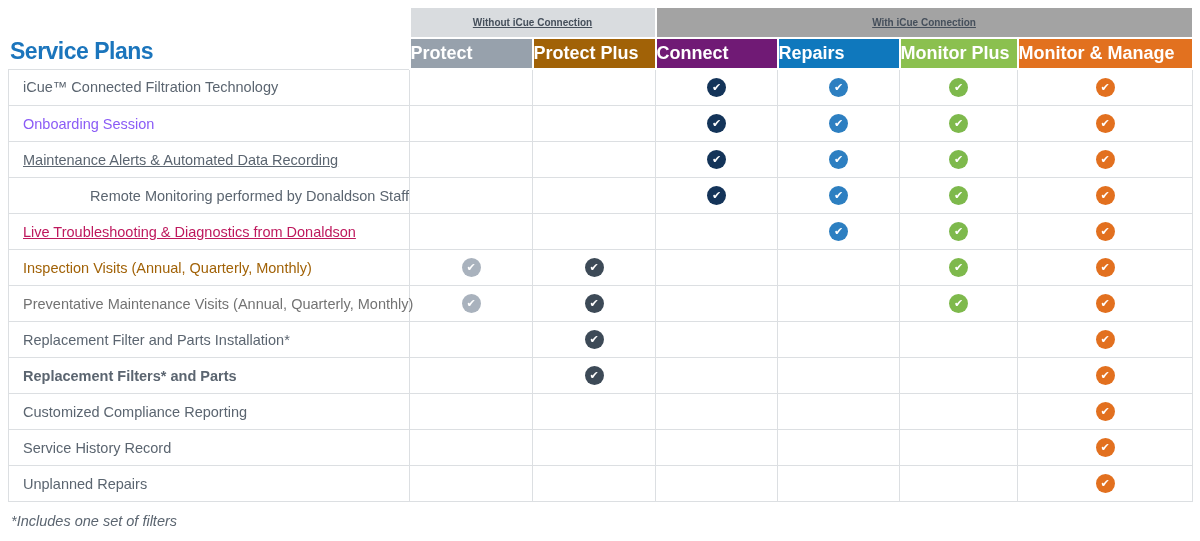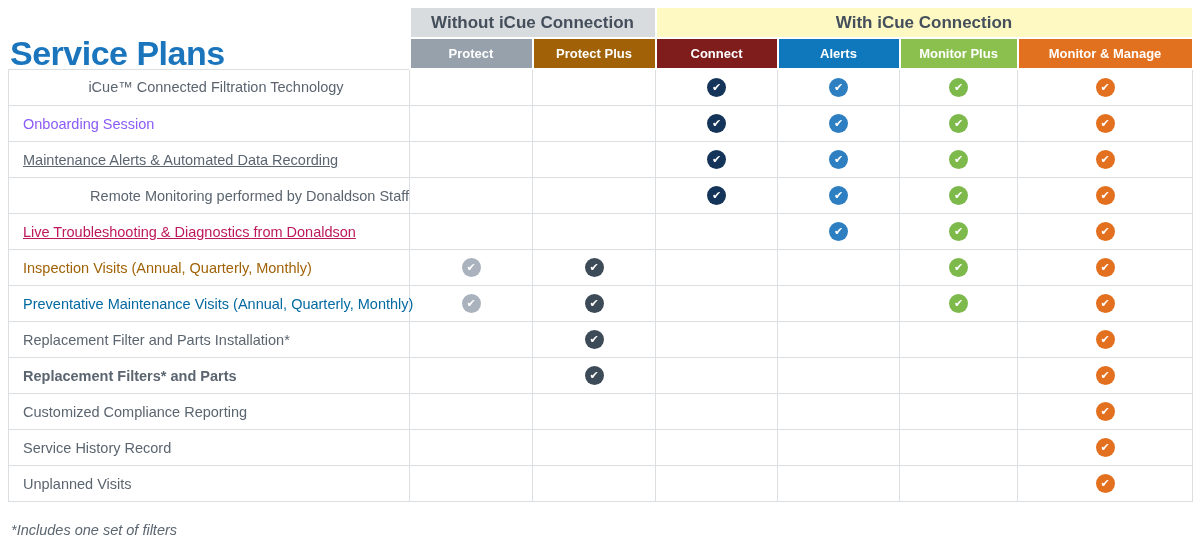--- a/index.html
+++ b/index.html
@@ -10,22 +10,22 @@
   body {
     position: relative;
     width: 1200px;
     height: 541px;
     font-family: "Liberation Sans", sans-serif;
     overflow: hidden;
   }
   .title {
     position: absolute;
     left: 10px;
-    top: 13px;
-    font-size: 34px;
+    top: 25px;
+    font-size: 23px;
     font-weight: 700;
     letter-spacing: -0.5px;
     color: #1b75bc;
     line-height: 1;
   }
   table.plans {
     position: absolute;
     left: 8px;
     top: 8px;
     width: 1184px;
@@ -33,33 +33,34 @@
     table-layout: fixed;
   }
   td.corner {
     background: transparent;
     border: none;
   }
   th.group-th {
     height: 29px;
     background: #d9dcdf;
     color: #454f5b;
-    font-size: 17px;
+    font-size: 10px;
     font-weight: 700;
     text-align: center;
     border: 2px solid #ffffff;
     border-top: none;
     padding: 0;
+    text-decoration: underline;
   }
   th.plan-th {
     height: 29px;
     color: #ffffff;
-    font-size: 13px;
+    font-size: 18px;
     font-weight: 700;
-    text-align: center;
+    text-align: left;
     border: 2px solid #ffffff;
     padding: 0;
     white-space: nowrap;
   }
   tbody td {
     height: 35px;
     border: 1px solid #dcdfe2;
     padding: 0;
     background: #ffffff;
   }
@@ -86,21 +87,20 @@
     vertical-align: middle;
     font-family: "DejaVu Sans", sans-serif;
   }
   .footnote {
     position: absolute;
     left: 11px;
     top: 513px;
     font-size: 14.5px;
     font-style: italic;
     color: #5b6570;
-    margin-top: 9px;
   }
 </style>
 </head>
 <body>
 
 <h1 class="title" style="color: rgb(27, 117, 188);">Service Plans</h1>
 
 <table class="plans">
   <colgroup>
     <col style="width:401px">
@@ -108,34 +108,34 @@
     <col style="width:123px">
     <col style="width:122px">
     <col style="width:122px">
     <col style="width:118px">
     <col style="width:175px">
   </colgroup>
   <thead>
     <tr>
       <td class="corner" rowspan="2"></td>
       <th class="group-th" colspan="2" style="background: rgb(217, 220, 223); color: rgb(69, 79, 91);">Without iCue Connection</th>
-      <th class="group-th" colspan="4" style="background: #fef9c3; color: rgb(69, 79, 91);">With iCue Connection</th>
+      <th class="group-th" colspan="4" style="background: #a3a3a3; color: rgb(69, 79, 91);">With iCue Connection</th>
     </tr>
     <tr id="plan-header-row">
         <th class="plan-th" style="background: rgb(151, 161, 172);">Protect</th>
         <th class="plan-th" style="background: #a16207;">Protect Plus</th>
-        <th class="plan-th" style="background: #7f1d1d;">Connect</th>
-        <th class="plan-th" style="background: rgb(15, 120, 189);">Alerts</th>
+        <th class="plan-th" style="background: #701a75;">Connect</th>
+        <th class="plan-th" style="background: rgb(15, 120, 189);">Repairs</th>
         <th class="plan-th" style="background: rgb(139, 192, 79);">Monitor Plus</th>
         <th class="plan-th" style="background: rgb(226, 113, 31);">Monitor &amp; Manage</th>
       </tr>
   </thead>
   <tbody id="table-body">
       <tr>
-        <td class="label" style="color: rgb(91, 101, 112); text-align: center;">iCue™ Connected Filtration Technology</td>
+        <td class="label" style="color: rgb(91, 101, 112);">iCue™ Connected Filtration Technology</td>
         <td class="cell"></td>
         <td class="cell"></td>
         <td class="cell"><span class="check" style="background: rgb(20, 52, 89);">✔</span></td>
         <td class="cell"><span class="check" style="background: rgb(45, 127, 193);">✔</span></td>
         <td class="cell"><span class="check" style="background: rgb(126, 185, 76);">✔</span></td>
         <td class="cell"><span class="check" style="background: rgb(226, 112, 31);">✔</span></td>
       </tr>
       <tr>
         <td class="label" style="color: #8b5cf6;">Onboarding Session</td>
         <td class="cell"></td>
@@ -175,21 +175,21 @@
       <tr>
         <td class="label" style="color: #a16207; margin-left: 9px;">Inspection Visits (Annual, Quarterly, Monthly)</td>
         <td class="cell"><span class="check" style="background: rgb(169, 178, 189);">✔</span></td>
         <td class="cell"><span class="check" style="background: rgb(61, 74, 87);">✔</span></td>
         <td class="cell"></td>
         <td class="cell"></td>
         <td class="cell"><span class="check" style="background: rgb(126, 185, 76);">✔</span></td>
         <td class="cell"><span class="check" style="background: rgb(226, 112, 31);">✔</span></td>
       </tr>
       <tr>
-        <td class="label" style="color: #0369a1;">Preventative Maintenance Visits (Annual, Quarterly, Monthly)</td>
+        <td class="label" style="color: #737373;">Preventative Maintenance Visits (Annual, Quarterly, Monthly)</td>
         <td class="cell"><span class="check" style="background: rgb(169, 178, 189);">✔</span></td>
         <td class="cell"><span class="check" style="background: rgb(61, 74, 87);">✔</span></td>
         <td class="cell"></td>
         <td class="cell"></td>
         <td class="cell"><span class="check" style="background: rgb(126, 185, 76);">✔</span></td>
         <td class="cell"><span class="check" style="background: rgb(226, 112, 31);">✔</span></td>
       </tr>
       <tr>
         <td class="label" style="color: rgb(91, 101, 112);">Replacement Filter and Parts Installation*</td>
         <td class="cell"></td>
@@ -220,21 +220,21 @@
       <tr>
         <td class="label" style="color: rgb(91, 101, 112);">Service History Record</td>
         <td class="cell"></td>
         <td class="cell"></td>
         <td class="cell"></td>
         <td class="cell"></td>
         <td class="cell"></td>
         <td class="cell"><span class="check" style="background: rgb(226, 112, 31);">✔</span></td>
       </tr>
       <tr>
-        <td class="label" style="color: rgb(91, 101, 112);">Unplanned Visits</td>
+        <td class="label" style="color: rgb(91, 101, 112);">Unplanned Repairs</td>
         <td class="cell"></td>
         <td class="cell"></td>
         <td class="cell"></td>
         <td class="cell"></td>
         <td class="cell"></td>
         <td class="cell"><span class="check" style="background: rgb(226, 112, 31);">✔</span></td>
       </tr>
     </tbody>
 </table>
 

